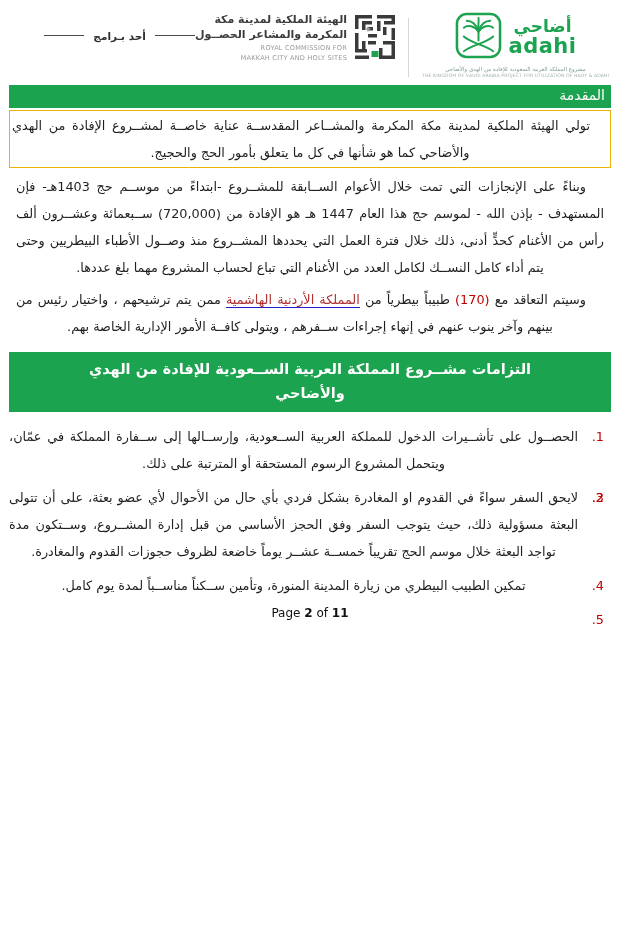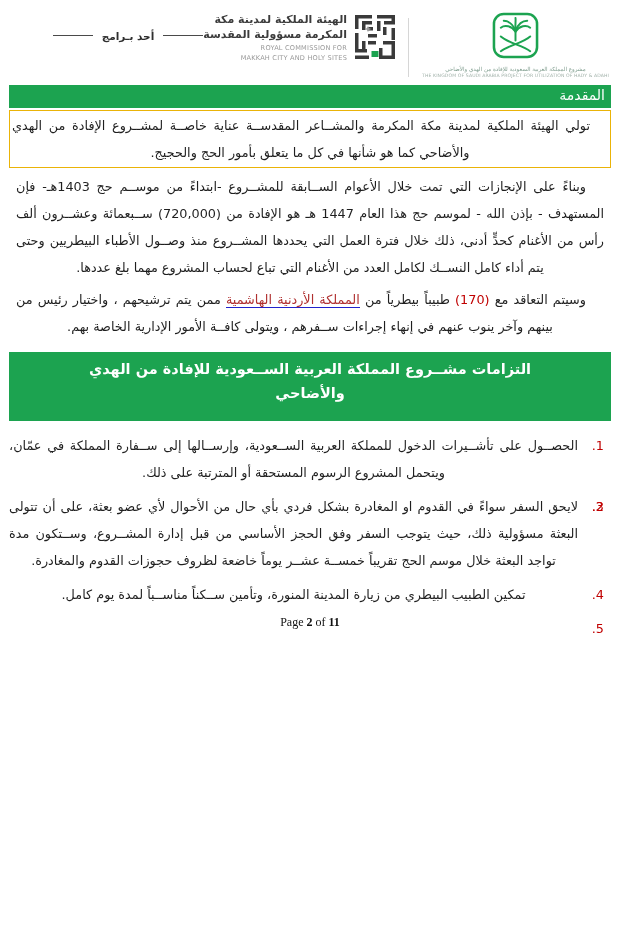--- a/index.html
+++ b/index.html
@@ -31,21 +31,21 @@
   .tag-ar { direction:rtl; font-size:5.6px; color:#7f9d8e; line-height:1.3; }
   .tag-en { font-size:4.6px; color:#a3b3ab; line-height:1.3; letter-spacing:.1px; }
 
   
   .h1bar {
     background:#1CA350; color:#ffffff; font-weight:normal; font-size:14px;
     direction:rtl; text-align:right; padding:2px 6px 4px; line-height:17px;
   }
   .h2bar {
     background:#1CA350; color:#ffffff; font-weight:bold; font-size:14.5px;
-    direction:rtl; text-align:center; padding:5px 46px 16px; line-height:24px; margin-top:12px;
+    direction:rtl; text-align:center; padding:5px 46px 7px; line-height:24px; margin-top:12px;
   }
 
   
   .content { direction:rtl; }
   .para {
     font-size:12.8px; line-height:27px; text-align:justify; text-align-last:center;
     text-indent:18px; margin:5px 7px; color:#1f1f1f;
   }
   .framed { border:1px solid #eab308; margin-top:2px; padding:1px 2px; }
   .framed .para { margin:0; }
@@ -53,40 +53,40 @@
   .link { color:#B03030; text-decoration:none; border-bottom:1.3px solid #2222CC; cursor:pointer; }
 
   .obl-list { list-style:none; margin-top:11px; }
   .obl-item {
     position:relative; padding-right:33px; margin-bottom:7px;
     font-size:12.8px; line-height:27px; text-align:justify; text-align-last:center;
   }
   .obl-num { position:absolute; right:7px; top:0; color:#C00000; }
 
   
-  .footer { direction:ltr; text-align:center; font-size:12px; color:#111111; margin-top:3px;font-family:Liberation Serif, serif; }
+  .footer { direction:ltr; text-align:center; font-size:12px; color:#111111; margin-top:3px; }
   .footer .bold { font-weight:bold; }
 </style>
 </head>
 <body>
 
 <div class="page">
 
   <div class="header">
 
     <div class="commission-group">
       <div class="program-row">
         <span class="dash"></span>
         <span class="program-label">أحد بـرامج</span>
         <span class="dash"></span>
       </div>
       <div class="commission-row">
         <div class="commission-names">
           <div class="c-ar">الهيئة الملكية لمدينة مكة</div>
-          <div class="c-ar">المكرمة مسؤولية المقدسة</div>
+          <div class="c-ar">المكرمة والمشاعر الحصــول</div>
           <div class="c-en">ROYAL COMMISSION FOR</div>
           <div class="c-en">MAKKAH CITY AND HOLY SITES</div>
         </div>
         <span class="rc-logo">
           <svg width="40" height="44" viewBox="0 0 40 44" xmlns="http://www.w3.org/2000/svg">
             <g fill="#3a3a3a">
               <rect x="0" y="0" width="17" height="3.5"></rect>
                 <rect x="22" y="0" width="18" height="3.5"></rect>
               <rect x="0" y="0" width="3.5" height="14"></rect>
                 <rect x="36.5" y="0" width="3.5" height="9"></rect>
@@ -128,20 +128,24 @@
               <path d="M24 20 C20 14, 13 13, 9 16"></path>
               <path d="M24 20 C28 14, 35 13, 39 16"></path>
               <path d="M24 19 C21 12, 16 9, 12 9"></path>
               <path d="M24 19 C27 12, 32 9, 36 9"></path>
               <path d="M24 18 C23.5 12, 24.5 9, 24 6"></path>
               <path d="M9 40 C17 34, 31 32, 39 25"></path>
               <path d="M39 40 C31 34, 17 32, 9 25"></path>
             </g>
           </svg>
         </span>
+        <span class="wordmark">
+          <span class="wm-ar">أضاحي</span>
+          <span class="wm-en">adahi</span>
+        </span>
       </div>
       <div class="taglines">
         <div class="tag-ar">مشروع المملكة العربية السعودية للإفادة من الهدي والأضاحي</div>
         <div class="tag-en">THE KINGDOM OF SAUDI ARABIA PROJECT FOR UTILIZATION OF HADY &amp; ADAHI</div>
       </div>
     </div>
   </div>
 
   <div class="h1bar">المقدمة</div>
 

